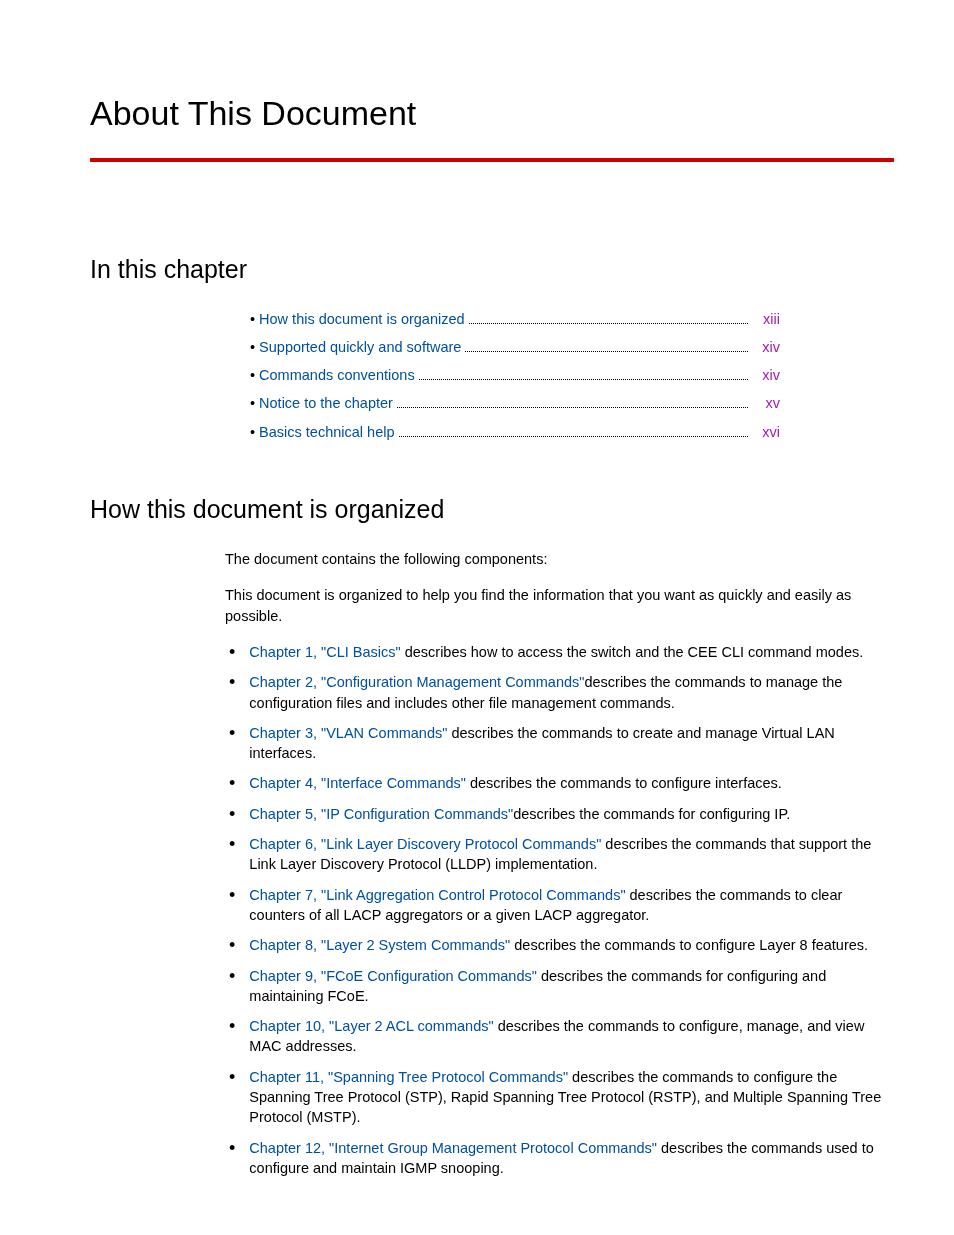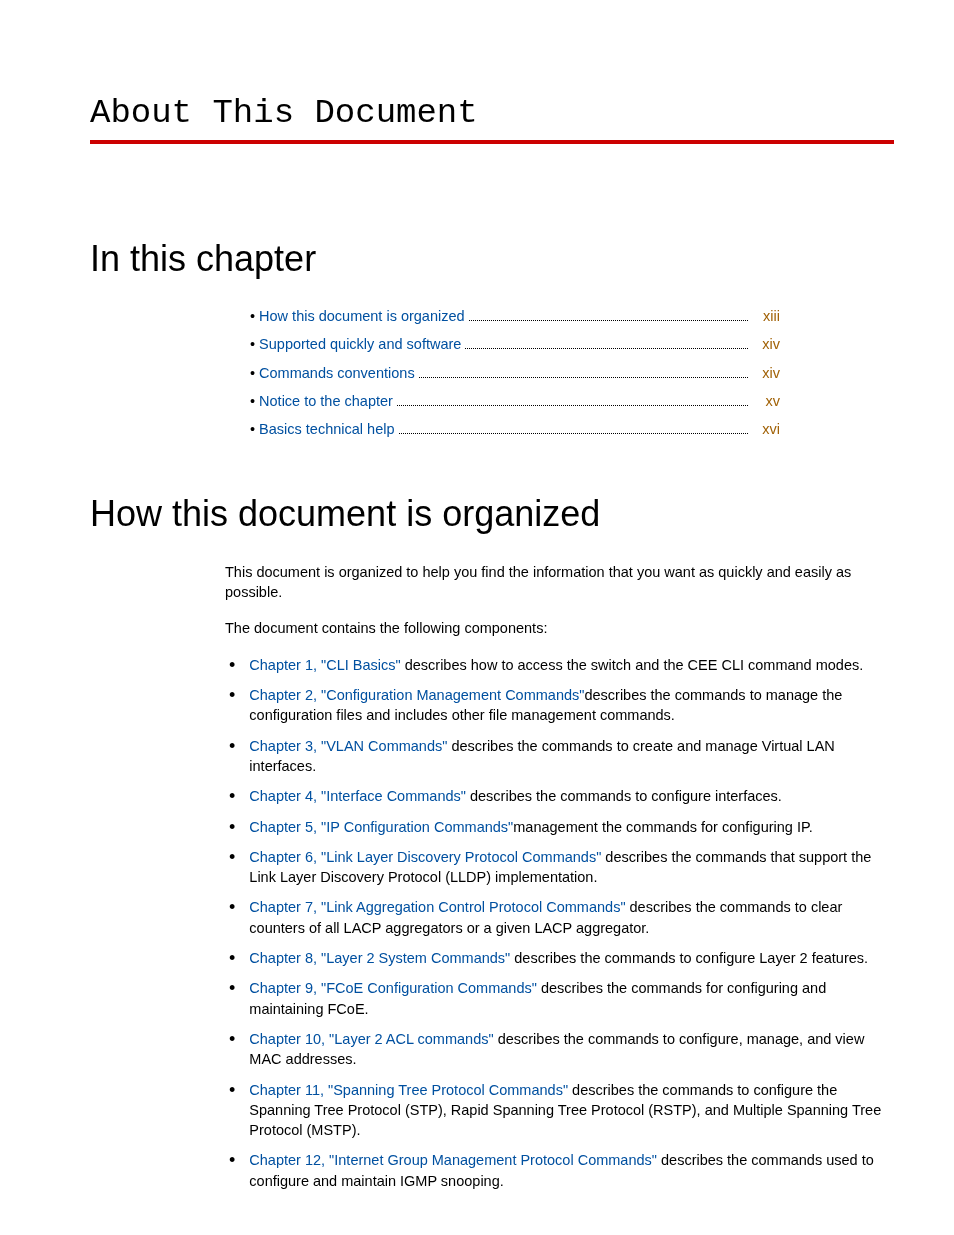--- a/index.html
+++ b/index.html
@@ -6,32 +6,32 @@
     body {
       font-family: Arial, Helvetica, sans-serif;
       background: #ffffff;
       width: 954px;
       padding: 90px 60px 80px 90px;
       color: #000000;
       font-size: 14.5px;
       line-height: 1.4;
     }
     .page-title {
-      font-family: Liberation Mono, monospace;
+      font-family: Liberation Sans, sans-serif;
       font-weight: 400;
       font-size: 34px;
       font-stretch: condensed;
-      padding-bottom: 2px;
+      padding-bottom: 20px;
       border-bottom: 4px solid #cc0000;
       margin-bottom: 90px;
     }
     .section-heading {
       font-family: "Arial Narrow", Arial, sans-serif;
       font-weight: 400;
-      font-size: 36px;
+      font-size: 25px;
       font-stretch: condensed;
       margin-bottom: 22px;
     }
     .toc-block {
       margin-left: 160px;
       margin-bottom: 50px;
       width: 530px;
     }
     .toc-row {
       display: flex;
@@ -46,21 +46,21 @@
     .toc-label {
       color: #0050a0;
     }
     .toc-dots {
       flex: 1;
       border-bottom: 1.5px dotted #000;
       margin: 0 4px 3px 4px;
       min-width: 10px;
     }
     .toc-page {
-      color: #a16207;
+      color: #a21caf;
       white-space: nowrap;
       min-width: 28px;
       text-align: right;
     }
     .body-block {
       margin-left: 135px;
     }
     .para {
       margin-bottom: 16px;
     }
@@ -122,22 +122,22 @@
     <span class="toc-bullet">•</span>
     <a href="#" class="toc-label link">Basics technical help</a>
     <span class="toc-dots"></span>
     <span class="toc-page">xvi</span>
   </div>
 </div>
 
 <h2 class="section-heading">How this document is organized</h2>
 
 <div class="body-block">
+  <p class="para">The document contains the following components:</p>
   <p class="para">This document is organized to help you find the information that you want as quickly and easily as possible.</p>
-  <p class="para">The document contains the following components:</p>
 
   <ul class="bullet-list">
     <li class="bullet-item">
       <span class="bullet-dot">•</span>
       <span class="bullet-text">
         <a href="#" class="link">Chapter 1, "CLI Basics"</a><span> describes how to access the switch and the CEE CLI command modes.</span>
       </span>
     </li>
     <li class="bullet-item">
       <span class="bullet-dot">•</span>
@@ -153,39 +153,39 @@
     </li>
     <li class="bullet-item">
       <span class="bullet-dot">•</span>
       <span class="bullet-text">
         <a href="#" class="link">Chapter 4, "Interface Commands"</a><span> describes the commands to configure interfaces.</span>
       </span>
     </li>
     <li class="bullet-item">
       <span class="bullet-dot">•</span>
       <span class="bullet-text">
-        <a href="#" class="link">Chapter 5, "IP Configuration Commands"</a><span>management the commands for configuring IP.</span>
+        <a href="#" class="link">Chapter 5, "IP Configuration Commands"</a><span>describes the commands for configuring IP.</span>
       </span>
     </li>
     <li class="bullet-item">
       <span class="bullet-dot">•</span>
       <span class="bullet-text">
         <a href="#" class="link">Chapter 6, "Link Layer Discovery Protocol Commands"</a><span> describes the commands that support the Link Layer Discovery Protocol (LLDP) implementation.</span>
       </span>
     </li>
     <li class="bullet-item">
       <span class="bullet-dot">•</span>
       <span class="bullet-text">
         <a href="#" class="link">Chapter 7, "Link Aggregation Control Protocol Commands"</a><span> describes the commands to clear counters of all LACP aggregators or a given LACP aggregator.</span>
       </span>
     </li>
     <li class="bullet-item">
       <span class="bullet-dot">•</span>
       <span class="bullet-text">
-        <a href="#" class="link">Chapter 8, "Layer 2 System Commands"</a><span> describes the commands to configure Layer 2 features.</span>
+        <a href="#" class="link">Chapter 8, "Layer 2 System Commands"</a><span> describes the commands to configure Layer 8 features.</span>
       </span>
     </li>
     <li class="bullet-item">
       <span class="bullet-dot">•</span>
       <span class="bullet-text">
         <a href="#" class="link">Chapter 9, "FCoE Configuration Commands"</a><span> describes the commands for configuring and maintaining FCoE.</span>
       </span>
     </li>
     <li class="bullet-item">
       <span class="bullet-dot">•</span>

